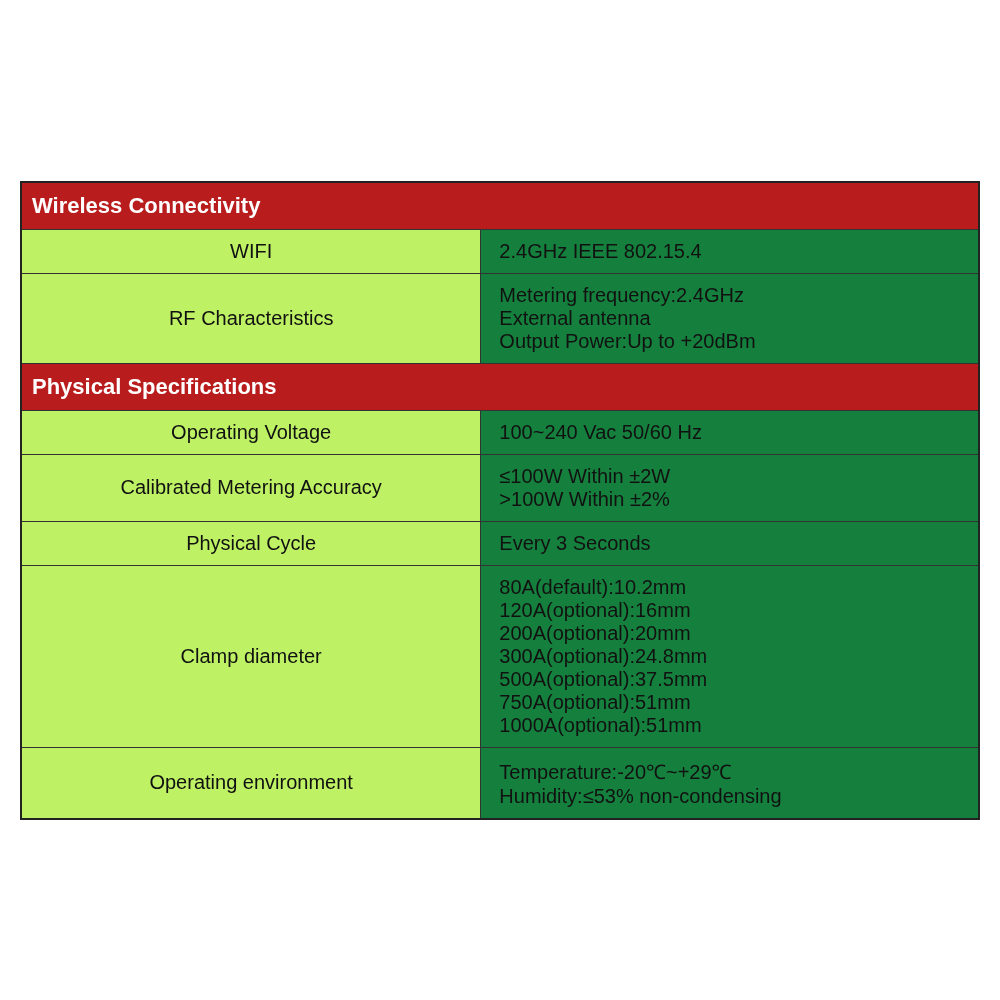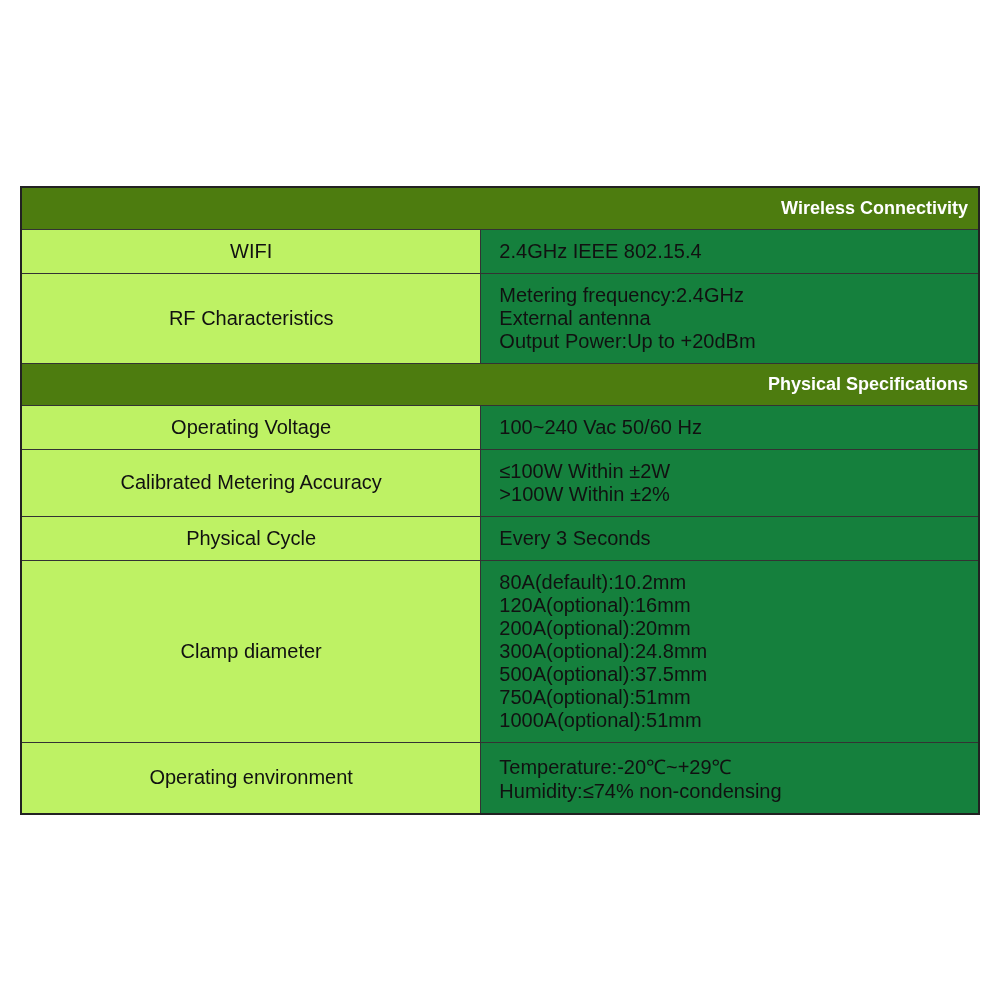--- a/index.html
+++ b/index.html
@@ -24,25 +24,25 @@
       border: 2px solid #222;
     }
 
     .spec-table td {
       border: 1.5px solid #333;
       padding: 10px 18px;
       vertical-align: middle;
     }
 
     .section-header td {
-      background-color: #4d7c0f;
+      background-color: #b91c1c;
       color: #ffffff;
-      text-align: right;
+      text-align: left;
       font-weight: bold;
-      font-size: 18px;
+      font-size: 22px;
       padding: 10px;
     }
 
     .label-cell {
       width: 48%;
       text-align: center;
       font-size: 20px;
       font-weight: 500;
       color: #111;
       background: #bef264;
@@ -113,17 +113,17 @@
           <span class="line">300A(optional):24.8mm</span>
           <span class="line">500A(optional):37.5mm</span>
           <span class="line">750A(optional):51mm</span>
           <span class="line">1000A(optional):51mm</span>
         </td>
       </tr>
       <tr>
         <td class="label-cell">Operating environment</td>
         <td class="value-cell">
           <span class="line">Temperature:-20℃~+29℃</span>
-          <span class="line">Humidity:≤74% non-condensing</span>
+          <span class="line">Humidity:≤53% non-condensing</span>
         </td>
       </tr>
     </tbody>
 </table>
 
 </body></html>

